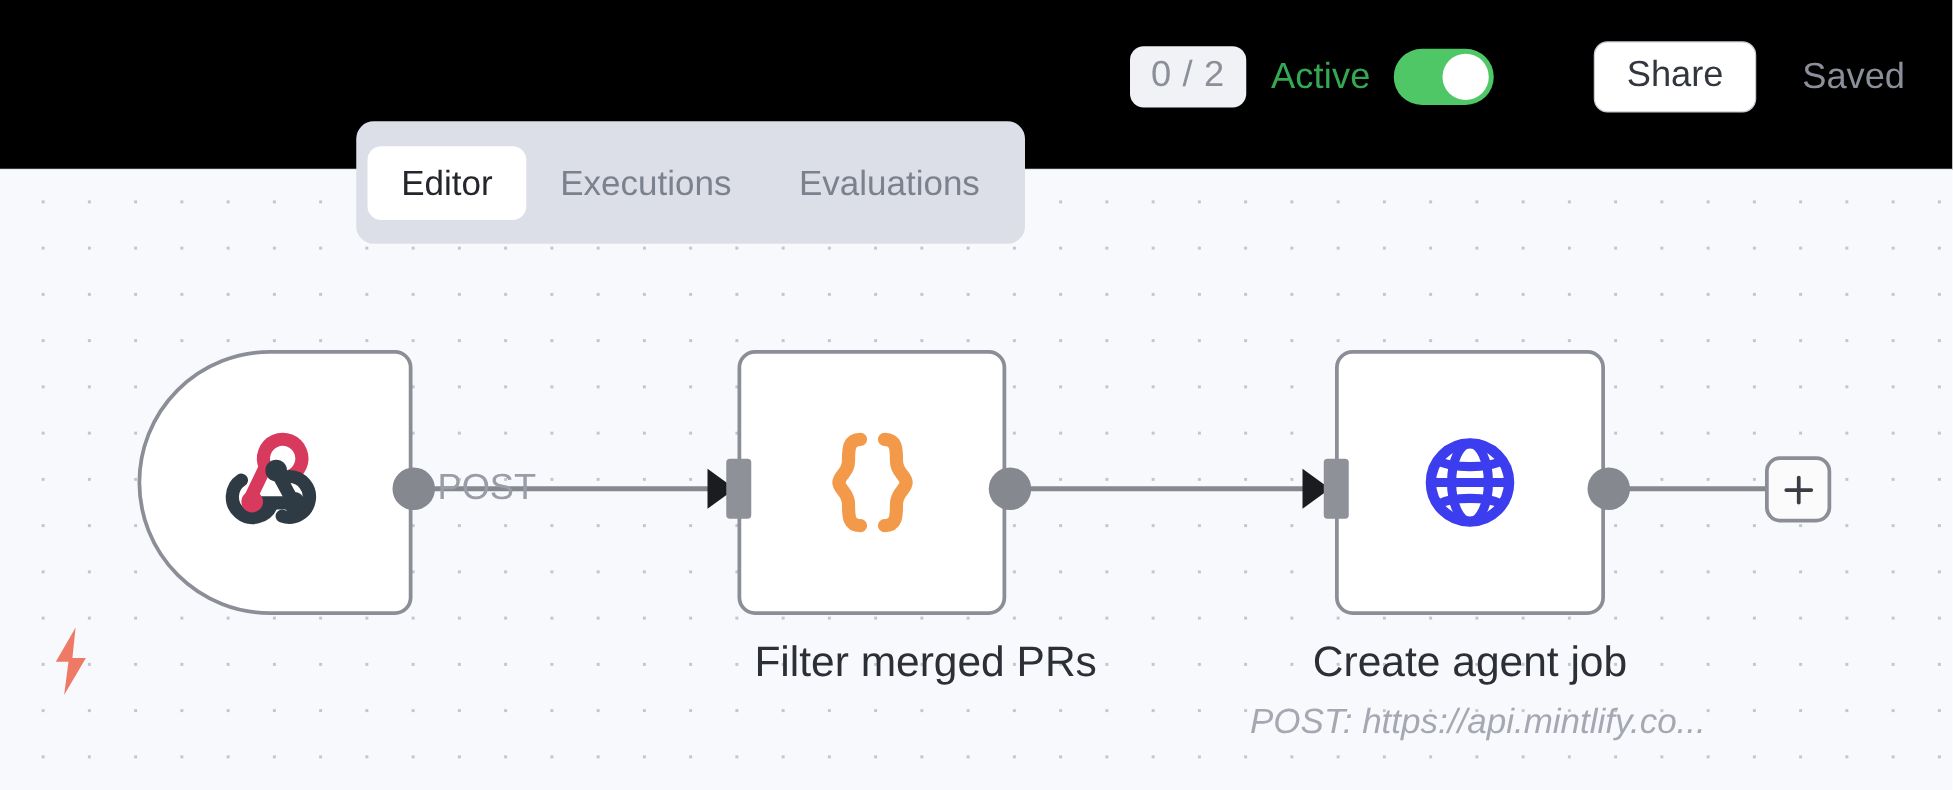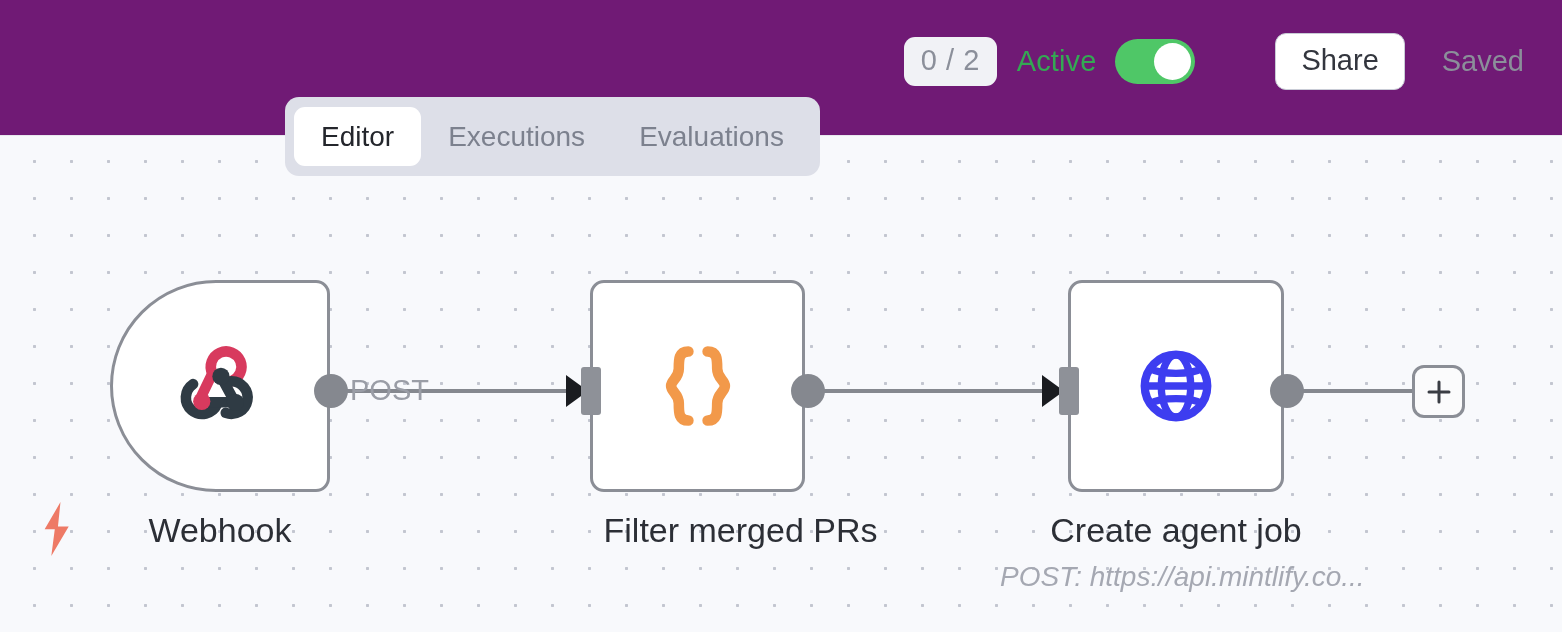--- a/index.html
+++ b/index.html
@@ -19,21 +19,21 @@
     height: 632px;
     background: #ffffff;
   }
 
   
   .header {
     position: absolute;
     left: 0; top: 0;
     width: 1562px;
     height: 136px;
-    background: #701a75;
+    background: #000000;
     border-bottom: 1px solid #e7e8ee;
     z-index: 5;
   }
 
   .header-right {
     position: absolute;
     right: 38px;
     top: 30px;
     display: flex;
     align-items: center;
@@ -97,21 +97,21 @@
     font-size: 29px;
     color: #8b8f9a;
     line-height: 1;
   }
 
   
   .tabbar {
     position: absolute;
     left: 285px;
     top: 97px;
-    height: 79px;
+    height: 98px;
     background: #dddfe8;
     border-radius: 14px;
     display: flex;
     align-items: center;
     padding: 0 9px;
     gap: 0;
     z-index: 20;
   }
   .tab {
     font-size: 28px;
@@ -293,21 +293,20 @@
 
           <path d="M32 67 L65 67" fill="none" stroke="#2f3b44" stroke-width="11" stroke-linecap="round"></path>
 
           <path d="M51 40 L65 66" fill="none" stroke="#2f3b44" stroke-width="11" stroke-linecap="round"></path>
 
           <circle cx="51" cy="40" r="9" fill="#2f3b44"></circle>
           <circle cx="31" cy="66" r="9" fill="#d83a5e"></circle>
           <circle cx="66" cy="67" r="9" fill="#2f3b44"></circle>
         </svg>
       </div>
-      <div class="node-label" style="left:110px; top:375px; width:220px;">Webhook</div>
 
       <div class="port-out" style="left:314px; top:238px;"></div>
 
       <div class="edge" style="left:344px; top:253px; width:240px;"></div>
       <div class="edge-label" style="left:350px; top:238px;">POST</div>
       <div class="arrow" style="left:566px; top:239px;"></div>
 
       <div class="node" style="left:590px; top:144px; width:215px; height:212px;">
         <svg width="96" height="96" viewBox="0 0 100 100">
           <path d="M40 14 C30 14 30 22 30 32 C30 42 22 44 22 50 C22 56 30 58 30 68 C30 78 30 86 40 86" fill="none" stroke="#f2994a" stroke-width="11" stroke-linecap="round" stroke-linejoin="round"></path>

